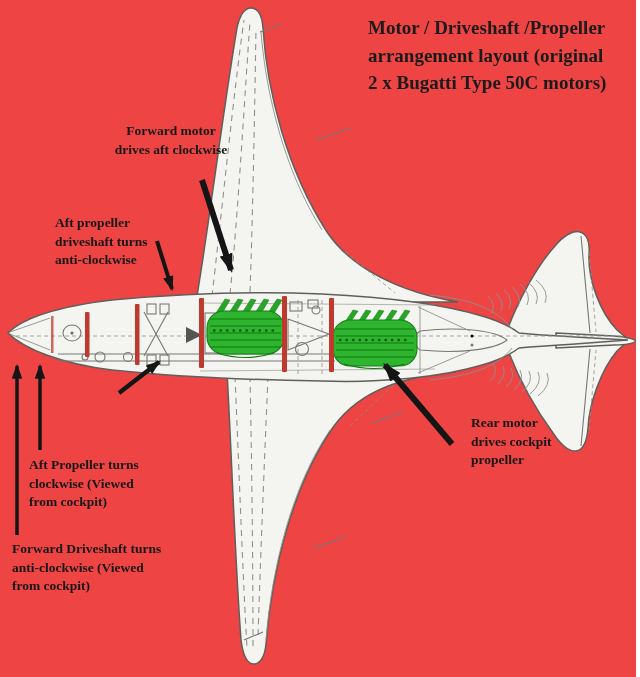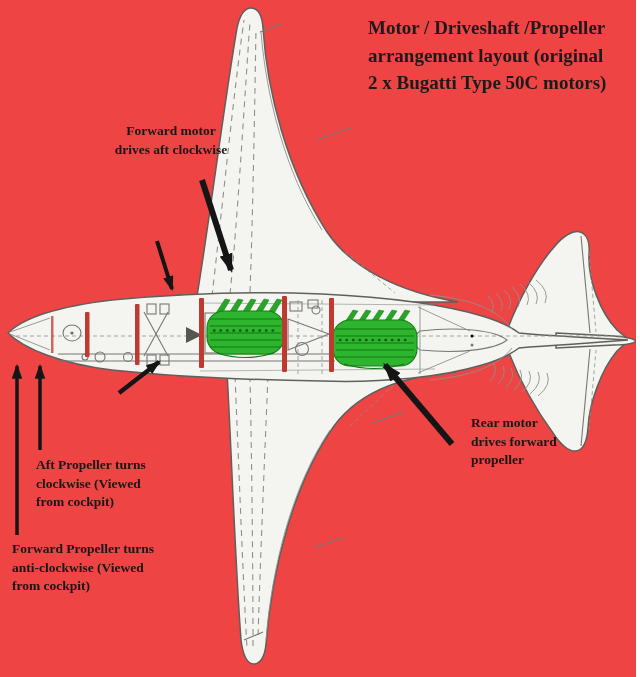--- a/index.html
+++ b/index.html
@@ -187,26 +187,29 @@
     </g>
   </svg>
 
   <div class="title">Motor / Driveshaft /Propeller
 arrangement layout (original
 2 x Bugatti Type 50C motors)</div>
 
   <div class="lbl" style="left:105px;top:122px;width:132px;text-align:center;">Forward motor
 drives aft clockwise</div>
 
-
-
-  <div class="lbl" style="left:36px;top:456px;">Aft Propeller turns
+  <div class="lbl" style="left:55px;top:214px;">Aft propeller
+driveshaft turns
+anti-clockwise</div>
+
+
+  <div class="lbl" style="left:29px;top:456px;">Aft Propeller turns
 clockwise (Viewed
 from cockpit)</div>
 
-  <div class="lbl" style="left:12px;top:540px;">Forward Propeller turns
+  <div class="lbl" style="left:12px;top:540px;">Forward Driveshaft turns
 anti-clockwise (Viewed
 from cockpit)</div>
 
   <div class="lbl" style="left:471px;top:414px;">Rear motor
-drives forward
+drives cockpit
 propeller</div>
 </div>
 
 </body></html>

